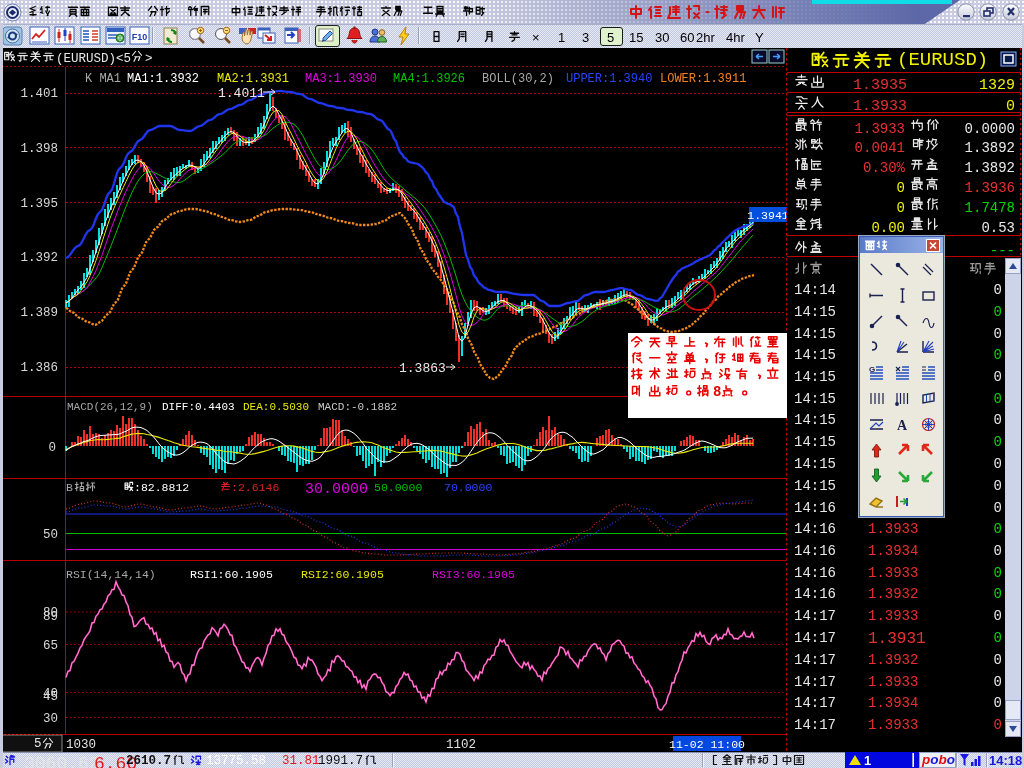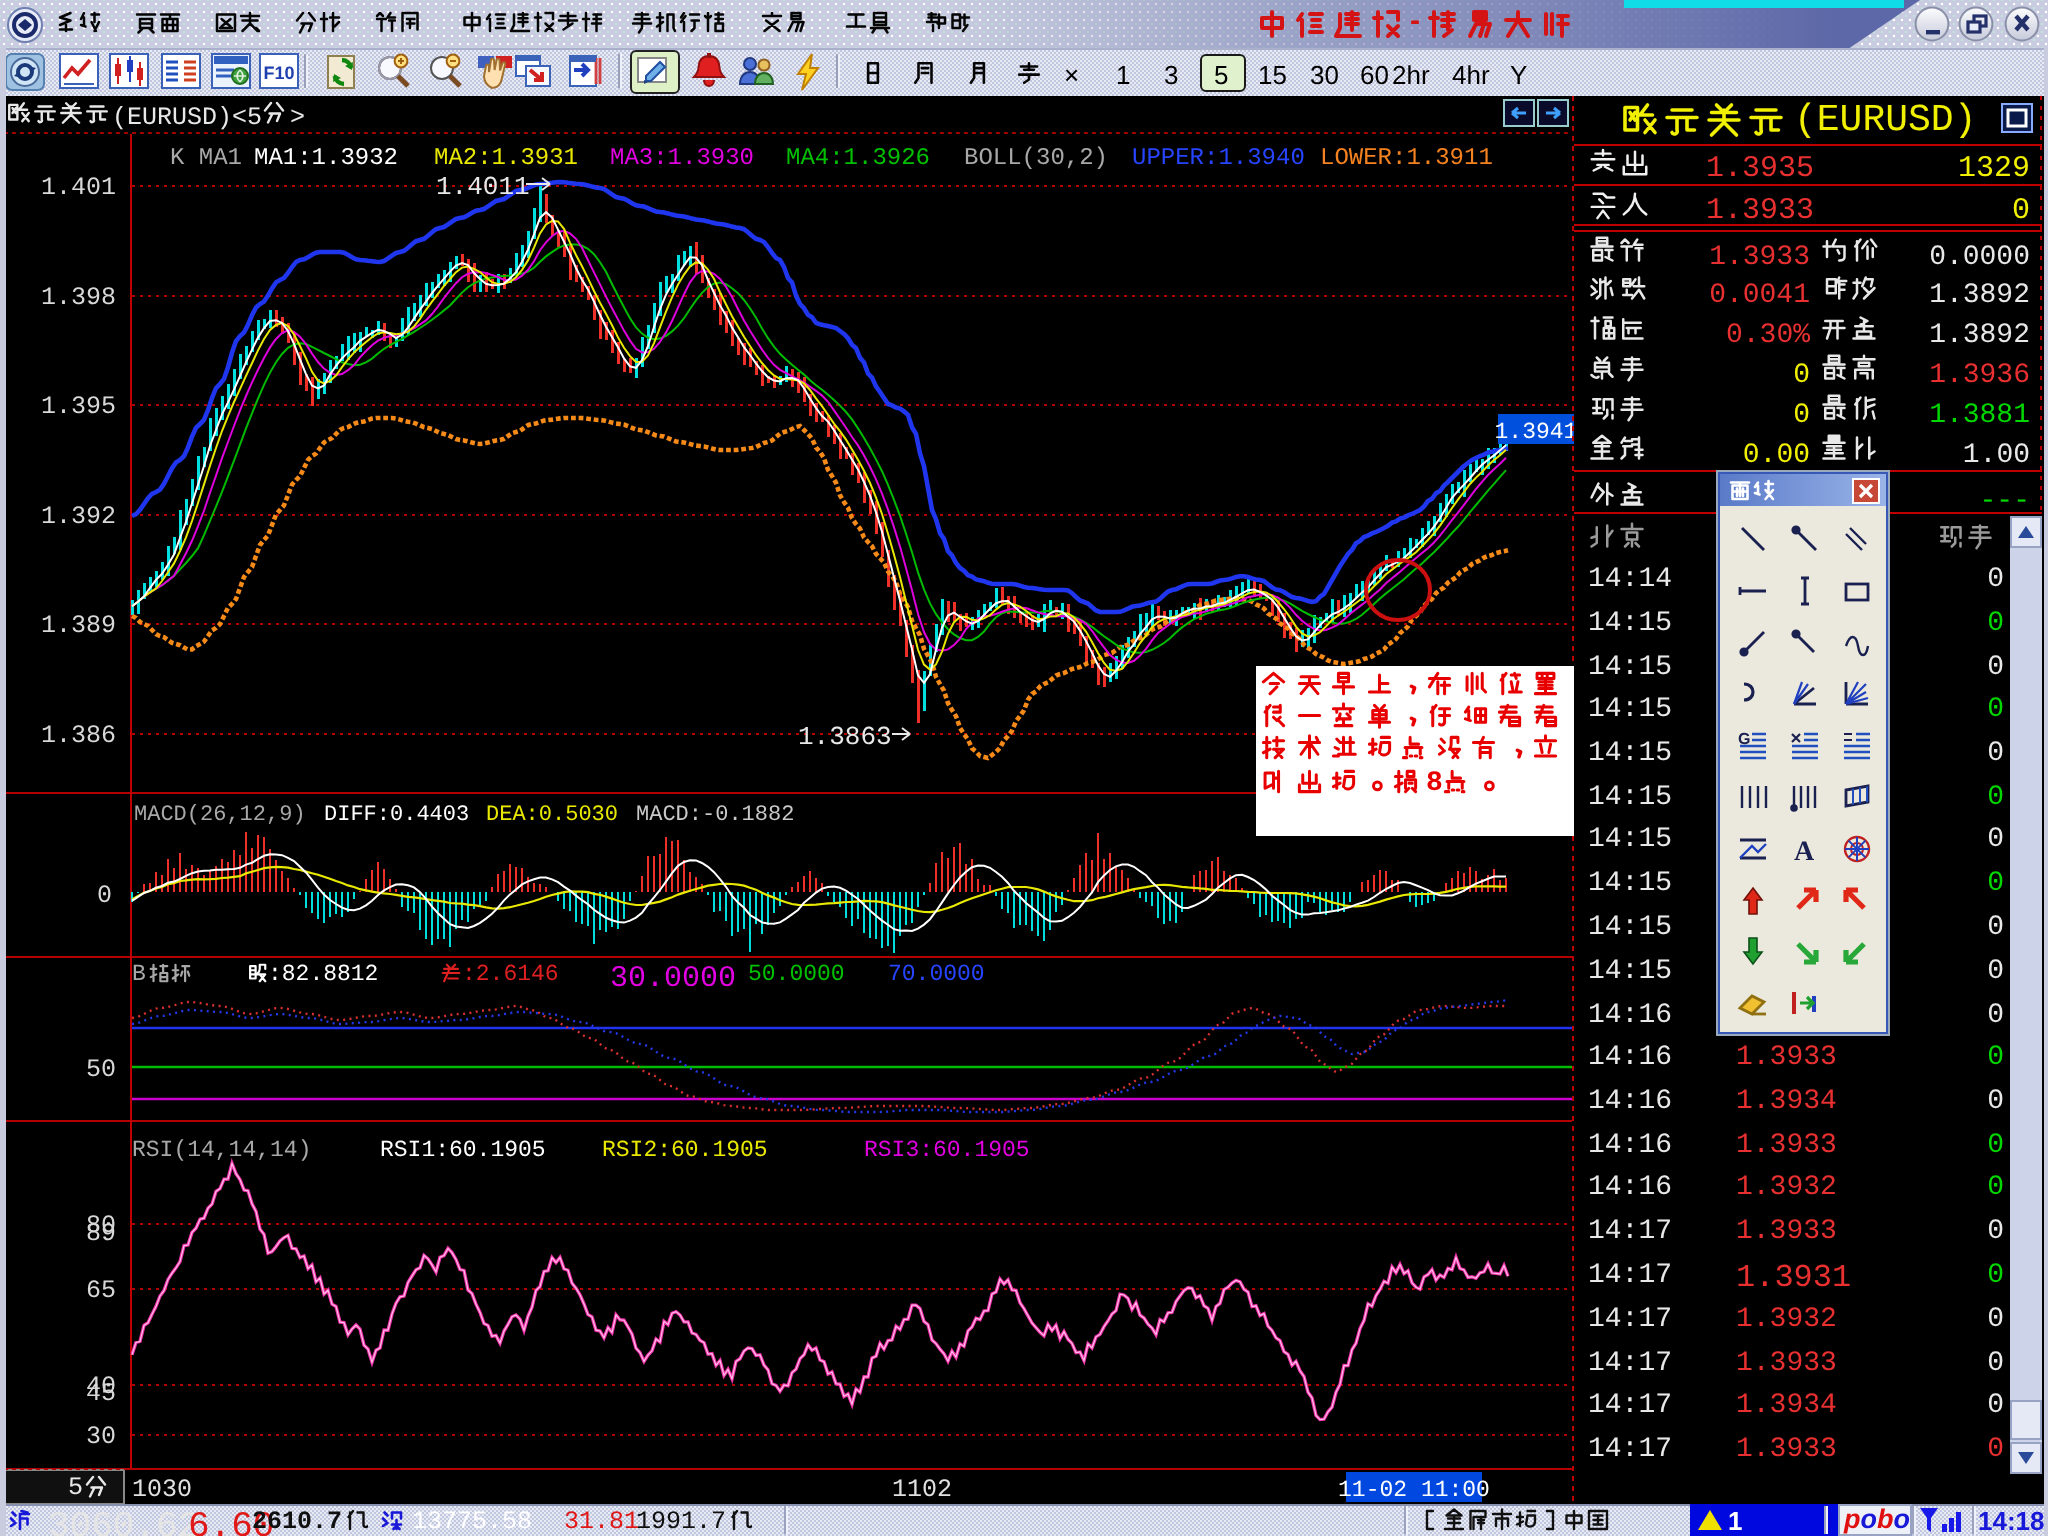--- a/index.html
+++ b/index.html
@@ -991,33 +991,33 @@
         <path d="M3 3h4M5 3v8M3 8h4M3 11h5M9 3h5v6M9 3v6M11 9v3l-2 2M14 12v2" stroke-width="1.43"></path>
       </svg><svg style="margin-right:1px;" class="cg" width="14.0" height="14.0" viewBox="0 0 16 16">
         <path d="M4 3h8M3 6h10M2 9h12M8 2v10l-2 3" stroke-width="1.43"></path>
       </svg></div>
 <div class="abs" style="left:840px;top:198px;width:65px;text-align:right"><span class="mono" style="font-size:14px;color:#f0f000">0</span></div>
 <div class="abs" style="left:910px;top:197px;color:#e8e8e8"><svg style="margin-right:1px;" class="cg" width="14.0" height="14.0" viewBox="0 0 16 16">
         <path d="M5 1h6v4H5zM5 3h6M2 6h12M3 8h5v6H3zM3 11h5M10 8h4M12 8v4M10 12l4 2" stroke-width="1.43"></path>
       </svg><svg style="margin-right:1px;" class="cg" width="14.0" height="14.0" viewBox="0 0 16 16">
         <path d="M4 3v11M6 2l-3 4M9 2v10M9 4l5-1M14 6l-5 2M13 10l1 4M9 12l-1 2" stroke-width="1.43"></path>
       </svg></div>
-<div class="abs" style="left:945px;top:198px;width:70px;text-align:right"><span class="mono" style="font-size:14px;color:#00d800">1.3881</span></div>
+<div class="abs" style="left:945px;top:198px;width:70px;text-align:right"><span class="mono" style="font-size:14px;color:#00d800">1.7478</span></div>
 <div class="abs" style="left:794px;top:217px;color:#e8e8e8"><svg style="margin-right:1px;" class="cg" width="14.0" height="14.0" viewBox="0 0 16 16">
         <path d="M8 1l5 4H3zM4 7h8M4 10h8M8 5v8M2 14h12" stroke-width="1.43"></path>
       </svg><svg style="margin-right:1px;" class="cg" width="14.0" height="14.0" viewBox="0 0 16 16">
         <path d="M4 2l-2 3M4 4h4M3 7h5M4 7v5l-2 2M8 3h3M8 6h3M12 2v12M10 9h4M10 12h4" stroke-width="1.43"></path>
       </svg></div>
 <div class="abs" style="left:840px;top:218px;width:65px;text-align:right"><span class="mono" style="font-size:14px;color:#f0f000">0.00</span></div>
 <div class="abs" style="left:910px;top:217px;color:#e8e8e8"><svg style="margin-right:1px;" class="cg" width="14.0" height="14.0" viewBox="0 0 16 16">
         <path d="M5 1h6v3H5zM5 2.5h6M2 5h12M4 7h8M4 9h8M3 11h10M8 7v6M2 14h12" stroke-width="1.43"></path>
       </svg><svg style="margin-right:1px;" class="cg" width="14.0" height="14.0" viewBox="0 0 16 16">
         <path d="M4 2v12M4 9l3-3M11 2v12M14 10l-3 2" stroke-width="1.43"></path>
       </svg></div>
-<div class="abs" style="left:945px;top:218px;width:70px;text-align:right"><span class="mono" style="font-size:14px;color:#e8e8e8">1.00</span></div>
+<div class="abs" style="left:945px;top:218px;width:70px;text-align:right"><span class="mono" style="font-size:14px;color:#e8e8e8">0.53</span></div>
 <div class="abs" style="left:794px;top:240px;color:#e8e8e8"><svg style="margin-right:1px;" class="cg" width="14.0" height="14.0" viewBox="0 0 16 16">
         <path d="M6 2l-4 8M6 4l3 3-4 5M11 2v12M11 7l3 2" stroke-width="1.43"></path>
       </svg><svg style="margin-right:1px;" class="cg" width="14.0" height="14.0" viewBox="0 0 16 16">
         <path d="M6 2l4 2-4 2M3 7h10M8 4v6M4 10h8v3H4zM2 14h12" stroke-width="1.43"></path>
       </svg></div>
 <div class="abs" style="left:985px;top:241px;width:30px;text-align:right"><span class="mono" style="font-size:14px;color:#00d800">---</span></div>
 <div class="abs" style="left:794px;top:261px;color:#9a9a9a"><svg style="margin-right:1px;" class="cg" width="14.0" height="14.0" viewBox="0 0 16 16">
         <path d="M5 3v9l-3 2M5 8l-3 1M11 2v12M11 9l3-4" stroke-width="1.43"></path>
       </svg><svg style="margin-right:1px;" class="cg" width="14.0" height="14.0" viewBox="0 0 16 16">
         <path d="M8 1v2M2 4h12M5 6h6v4H5zM8 10v4M4 14l2-2M12 14l-2-2" stroke-width="1.43"></path>

